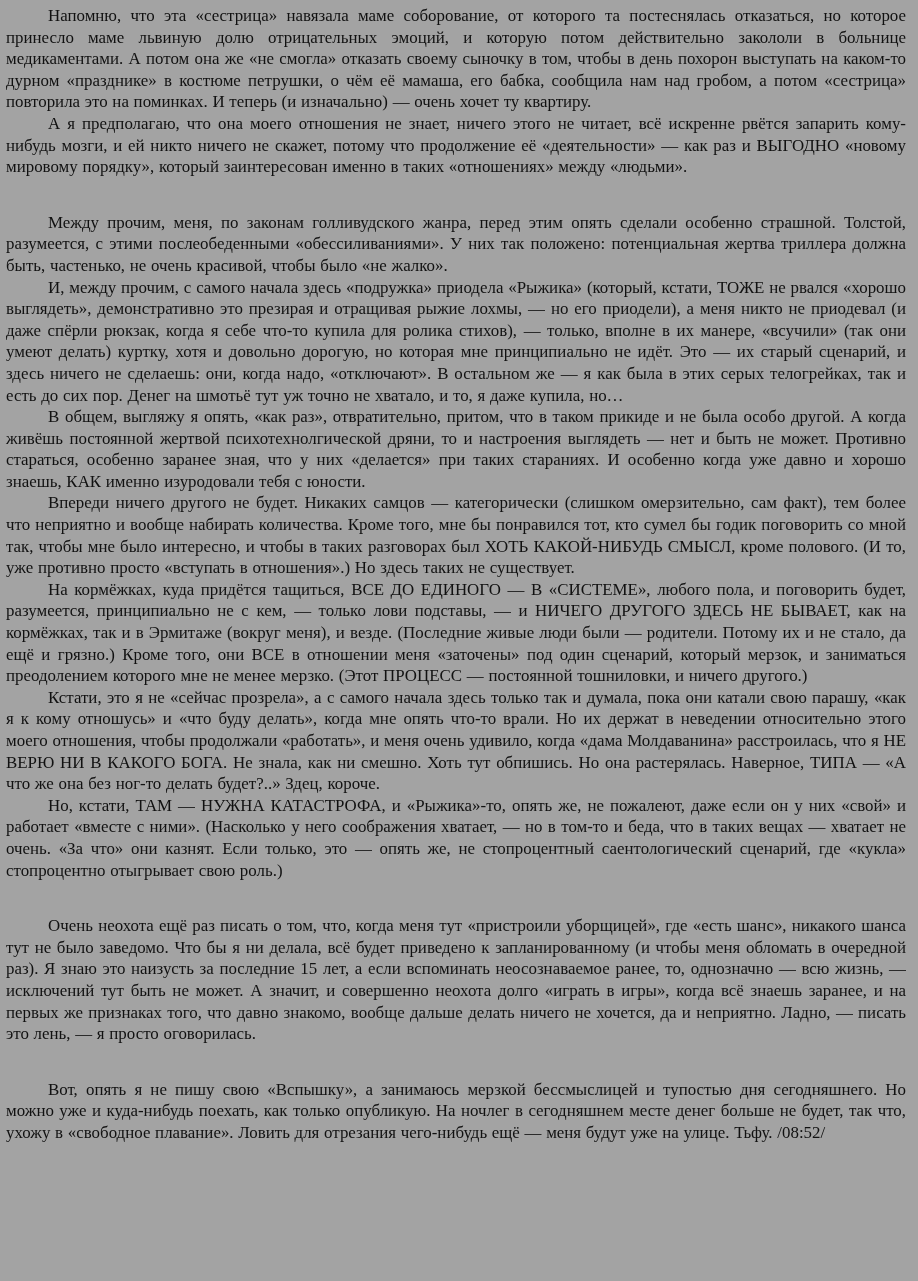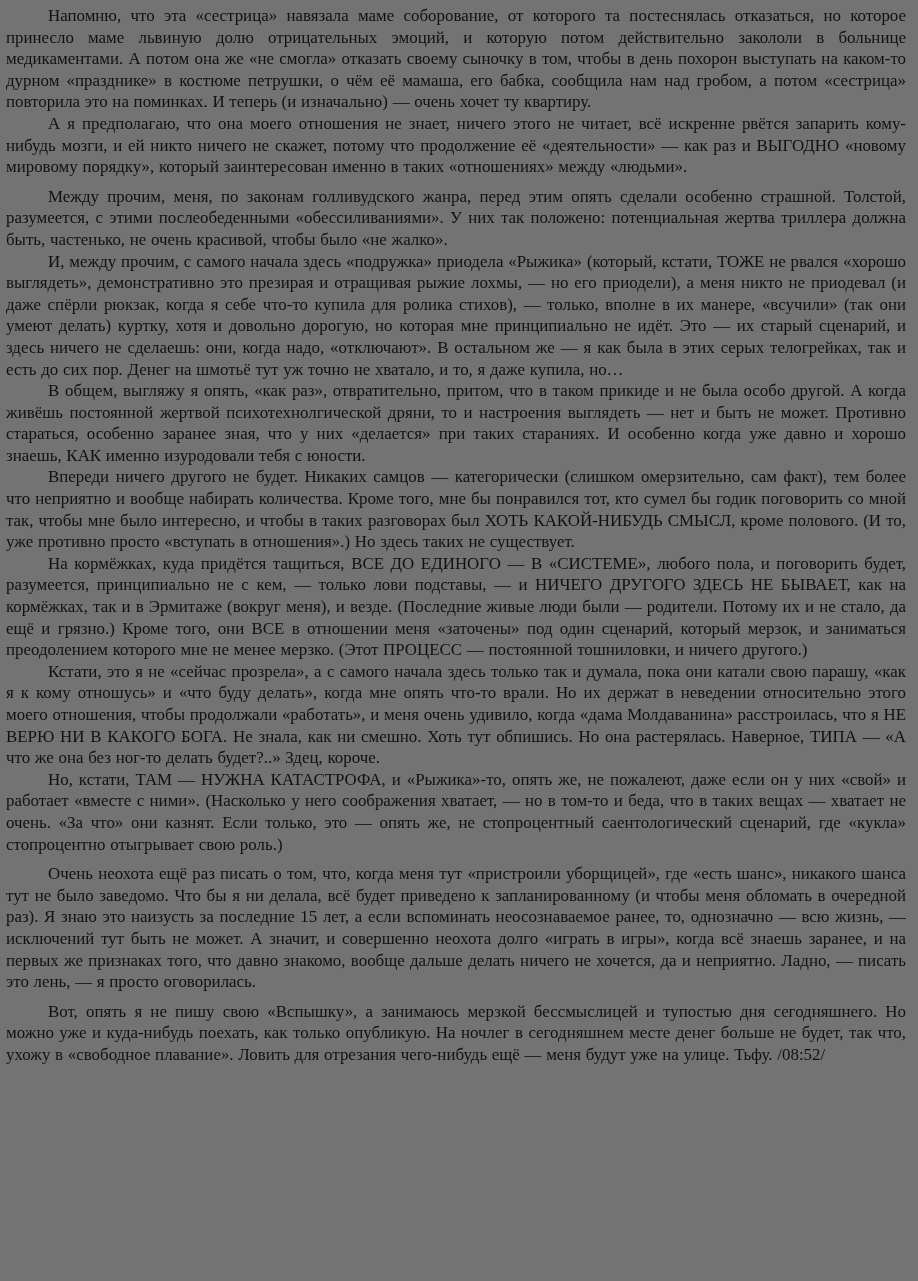--- a/index.html
+++ b/index.html
@@ -4,36 +4,36 @@
 <style>
   html, body {
     margin: 0;
     padding: 0;
     background: #ffffff;
   }
   .page {
     width: 918px;
     height: 1281px;
     box-sizing: border-box;
-    background: #737373;
+    background: #a3a3a3;
     color: #111111;
     font-family: "Liberation Serif", "DejaVu Serif", serif;
     font-size: 16.9px;
     line-height: 21.6px;
     padding: 5px 12px 4px 6px;
     overflow: hidden;
   }
   .page p {
     margin: 0;
     text-indent: 42px;
     text-align: justify;
     word-spacing: 0.5px;
   }
   .page p.spaced {
-    margin-top: 8px;
+    margin-top: 34px;
   }
 </style>
 </head>
 <body>
 
 <div class="page">
   <p>Напомню, что эта «сестрица» навязала маме соборование, от которого та постеснялась отказаться, но которое принесло маме львиную долю отрицательных эмоций, и которую потом действительно закололи в больнице медикаментами. А потом она же «не смогла» отказать своему сыночку в том, чтобы в день похорон выступать на каком-то дурном «празднике» в костюме петрушки, о чём её мамаша, его бабка, сообщила нам над гробом, а потом «сестрица» повторила это на поминках. И теперь (и изначально) — очень хочет ту квартиру.</p>
   <p>А я предполагаю, что она моего отношения не знает, ничего этого не читает, всё искренне рвётся запарить кому-нибудь мозги, и ей никто ничего не скажет, потому что продолжение её «деятельности» — как раз и ВЫГОДНО «новому мировому порядку», который заинтересован именно в таких «отношениях» между «людьми».</p>
   <p class="spaced">Между прочим, меня, по законам голливудского жанра, перед этим опять сделали особенно страшной. Толстой, разумеется, с этими послеобеденными «обессиливаниями». У них так положено: потенциальная жертва триллера должна быть, частенько, не очень красивой, чтобы было «не жалко».</p>
   <p>И, между прочим, с самого начала здесь «подружка» приодела «Рыжика» (который, кстати, ТОЖЕ не рвался «хорошо выглядеть», демонстративно это презирая и отращивая рыжие лохмы, — но его приодели), а меня никто не приодевал (и даже спёрли рюкзак, когда я себе что-то купила для ролика стихов), — только, вполне в их манере, «всучили» (так они умеют делать) куртку, хотя и довольно дорогую, но которая мне принципиально не идёт. Это — их старый сценарий, и здесь ничего не сделаешь: они, когда надо, «отключают». В остальном же — я как была в этих серых телогрейках, так и есть до сих пор. Денег на шмотьё тут уж точно не хватало, и то, я даже купила, но…</p>

